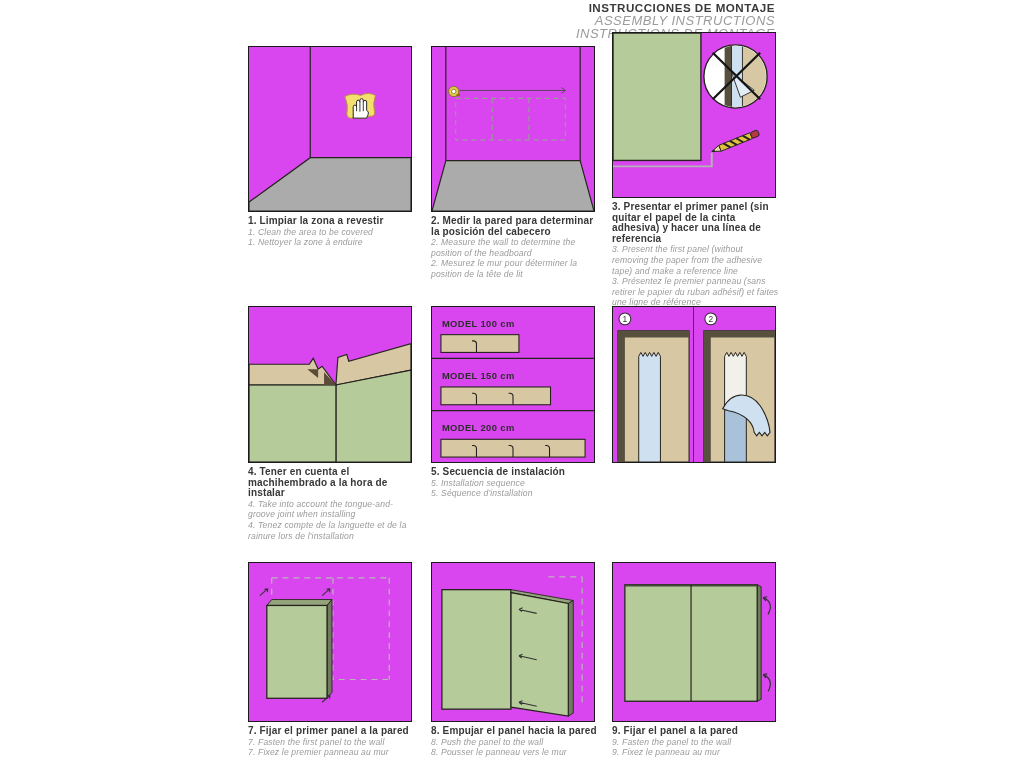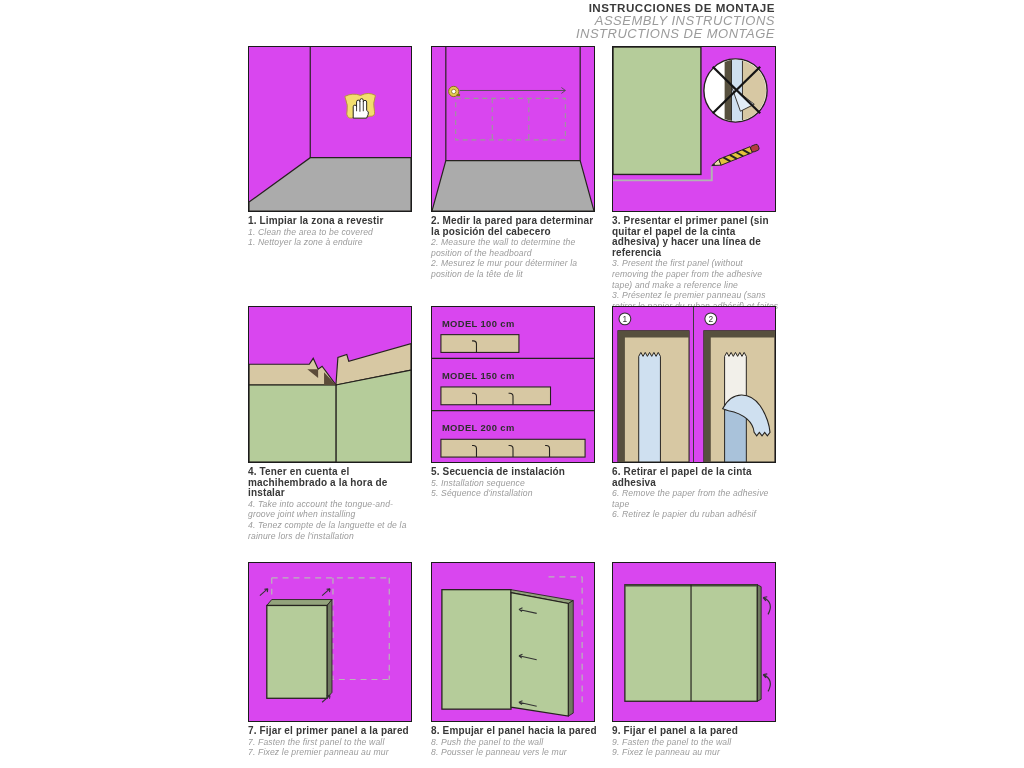--- a/index.html
+++ b/index.html
@@ -78,21 +78,21 @@
         </g>
       </svg>
     </div>
     <div class="caption">
       <div class="cap-es">2. Medir la pared para determinar la posición del cabecero</div>
       <div class="cap-xl">2. Measure the wall to determine the position of the headboard</div>
       <div class="cap-xl">2. Mesurez le mur pour déterminer la position de la tête de lit</div>
     </div>
   </div>
 
-  <div class="cell" style="left:612px;top:46px">
+  <div class="cell" style="left:612px;top:32px">
     <div class="figure r1">
       <svg viewBox="0 0 164 166">
         <defs>
           <clipPath id="insetClip">
               <circle cx="124" cy="44" r="31"></circle>
             </clipPath>
         </defs>
         <polyline points="0,135 100,135 100,121" fill="none" stroke="#b3b3b3" stroke-width="2"></polyline>
         <rect x="0" y="0" width="89" height="129" class="green ol" stroke-width="1.4"></rect>
         <g transform="translate(100,120) rotate(-22)">
@@ -182,25 +182,20 @@
           <path d="M5,24 H77 V157 H5 Z" class="tan ol" stroke-width="1.1"></path>
           <path d="M5,24 H77 V31 H12 V157 H5 Z" class="olive"></path>
           <polygon class="paper ol" stroke-width="1" points="26,50 28.2,46 30.4,50 32.6,46 34.8,50 37,46 39.2,50 41.4,46 43.6,50 45.8,46 48,50 48,104 26,104"></polygon>
           <rect x="26" y="104" width="22" height="53" class="blueM ol" stroke-width="1"></rect>
           <path class="blueL ol" stroke-width="1.1" d="M24,103 C34,84 52,86 62,100 C68,109 71,117 72,127 l-2.7,3.5 -2.7,-3.5 -2.7,3.5 -2.7,-3.5 -2.7,3.5 -2.6,-3.5 C55,117 46,108 30,105 Z"></path>
           <circle cx="12" cy="12" r="6" class="white" stroke="#333" stroke-width="1.1"></circle>
           <text x="12" y="15" class="circ-num">2</text>
         </g>
       </svg>
     </div>
-    <div class="caption">
-      <div class="cap-es">6. Retirar el papel de la cinta adhesiva</div>
-      <div class="cap-xl">6. Remove the paper from the adhesive tape</div>
-      <div class="cap-xl">6. Retirez le papier du ruban adhésif</div>
-    </div>
   </div>
 
   <div class="cell" style="left:248px;top:562px">
     <div class="figure r3">
       <svg viewBox="0 0 164 160">
         <g stroke="#b8b8b8" stroke-width="1.2" fill="none" stroke-dasharray="6 5">
           <path d="M23,15 H142 M142,15 V118 M85,15 V118 M80,118 H142 M23,15 V36"></path>
         </g>
         <polygon points="18,43 23,37 84,37 79,43" class="topface ol" stroke-width="0.9"></polygon>
         <polygon points="79,43 84,37 84,131 79,137" class="sideolive ol" stroke-width="0.9"></polygon>

